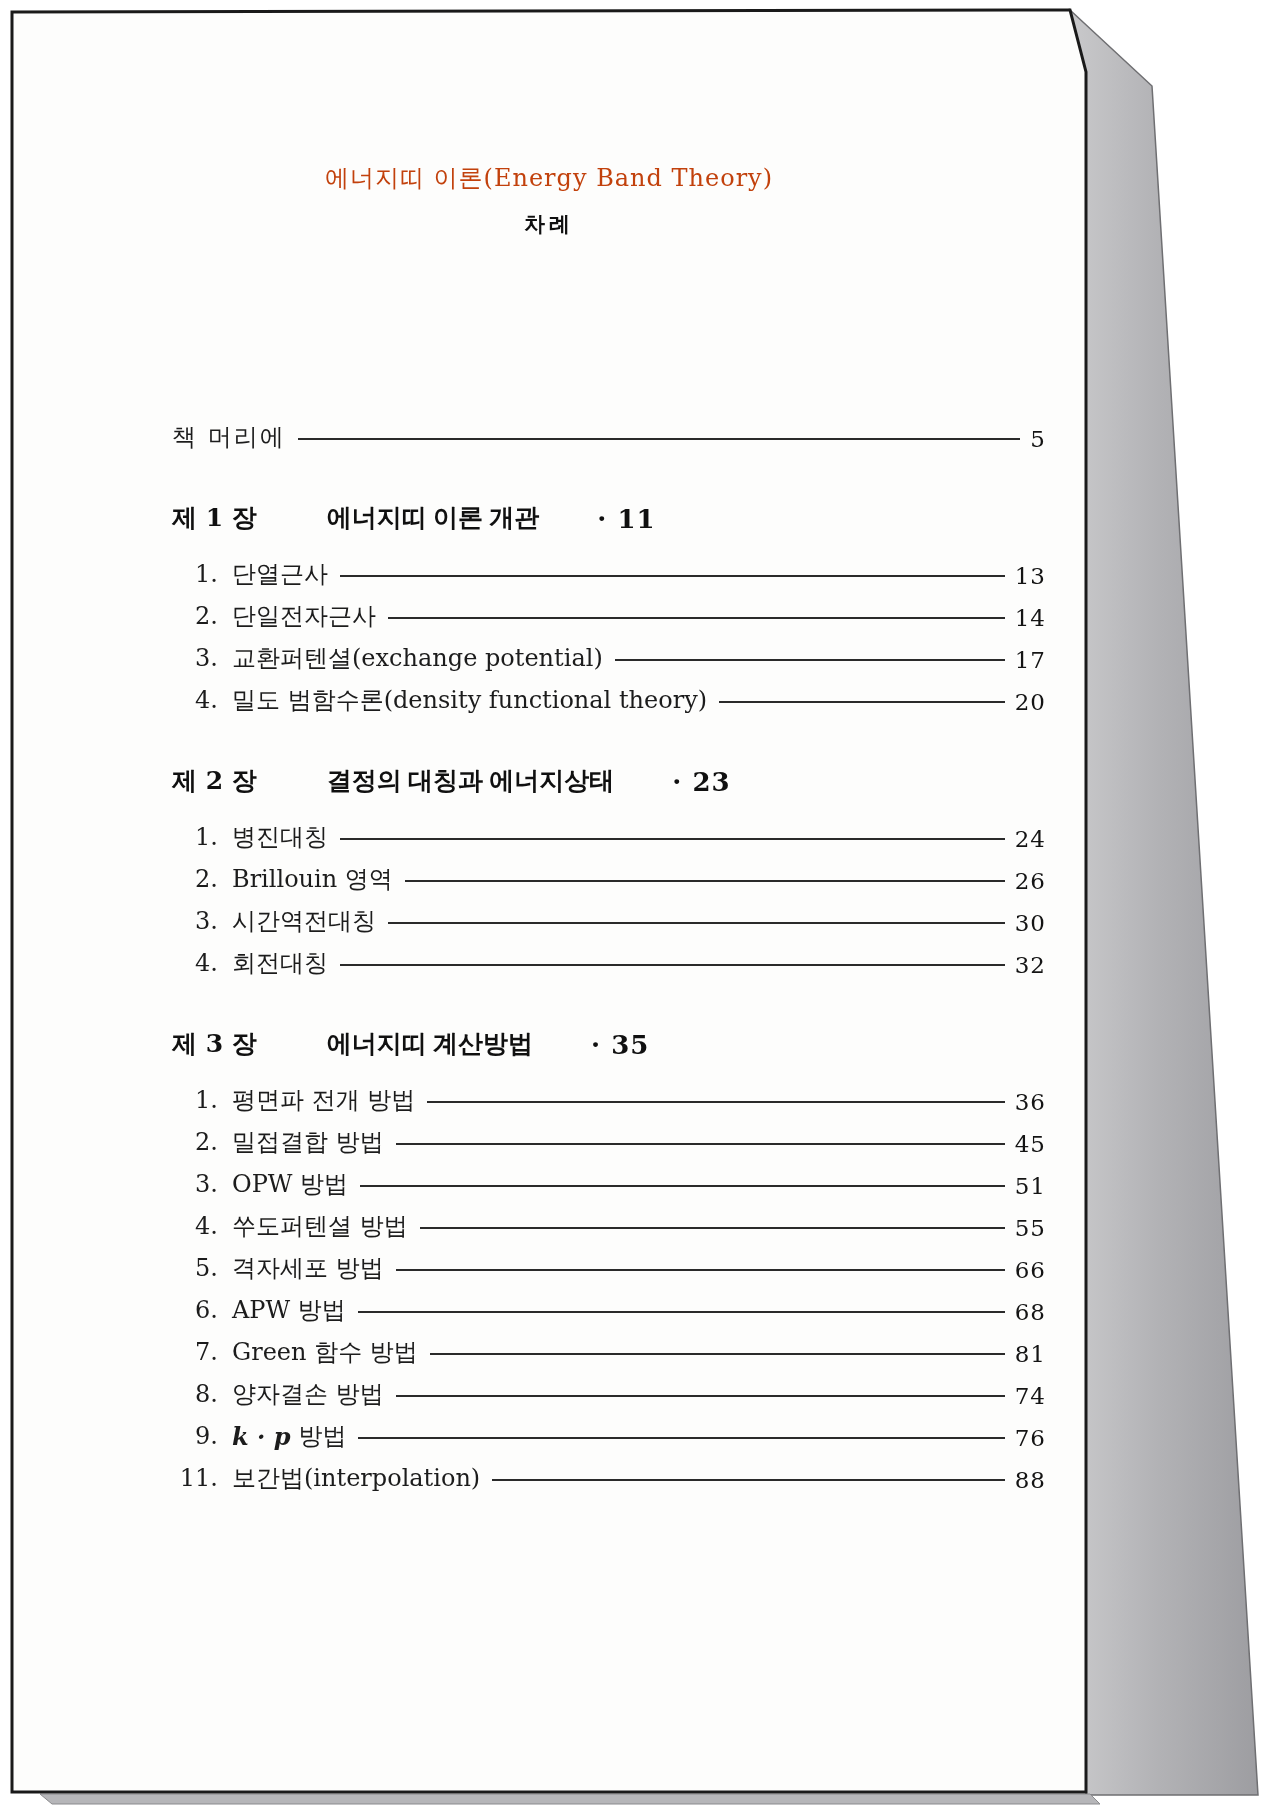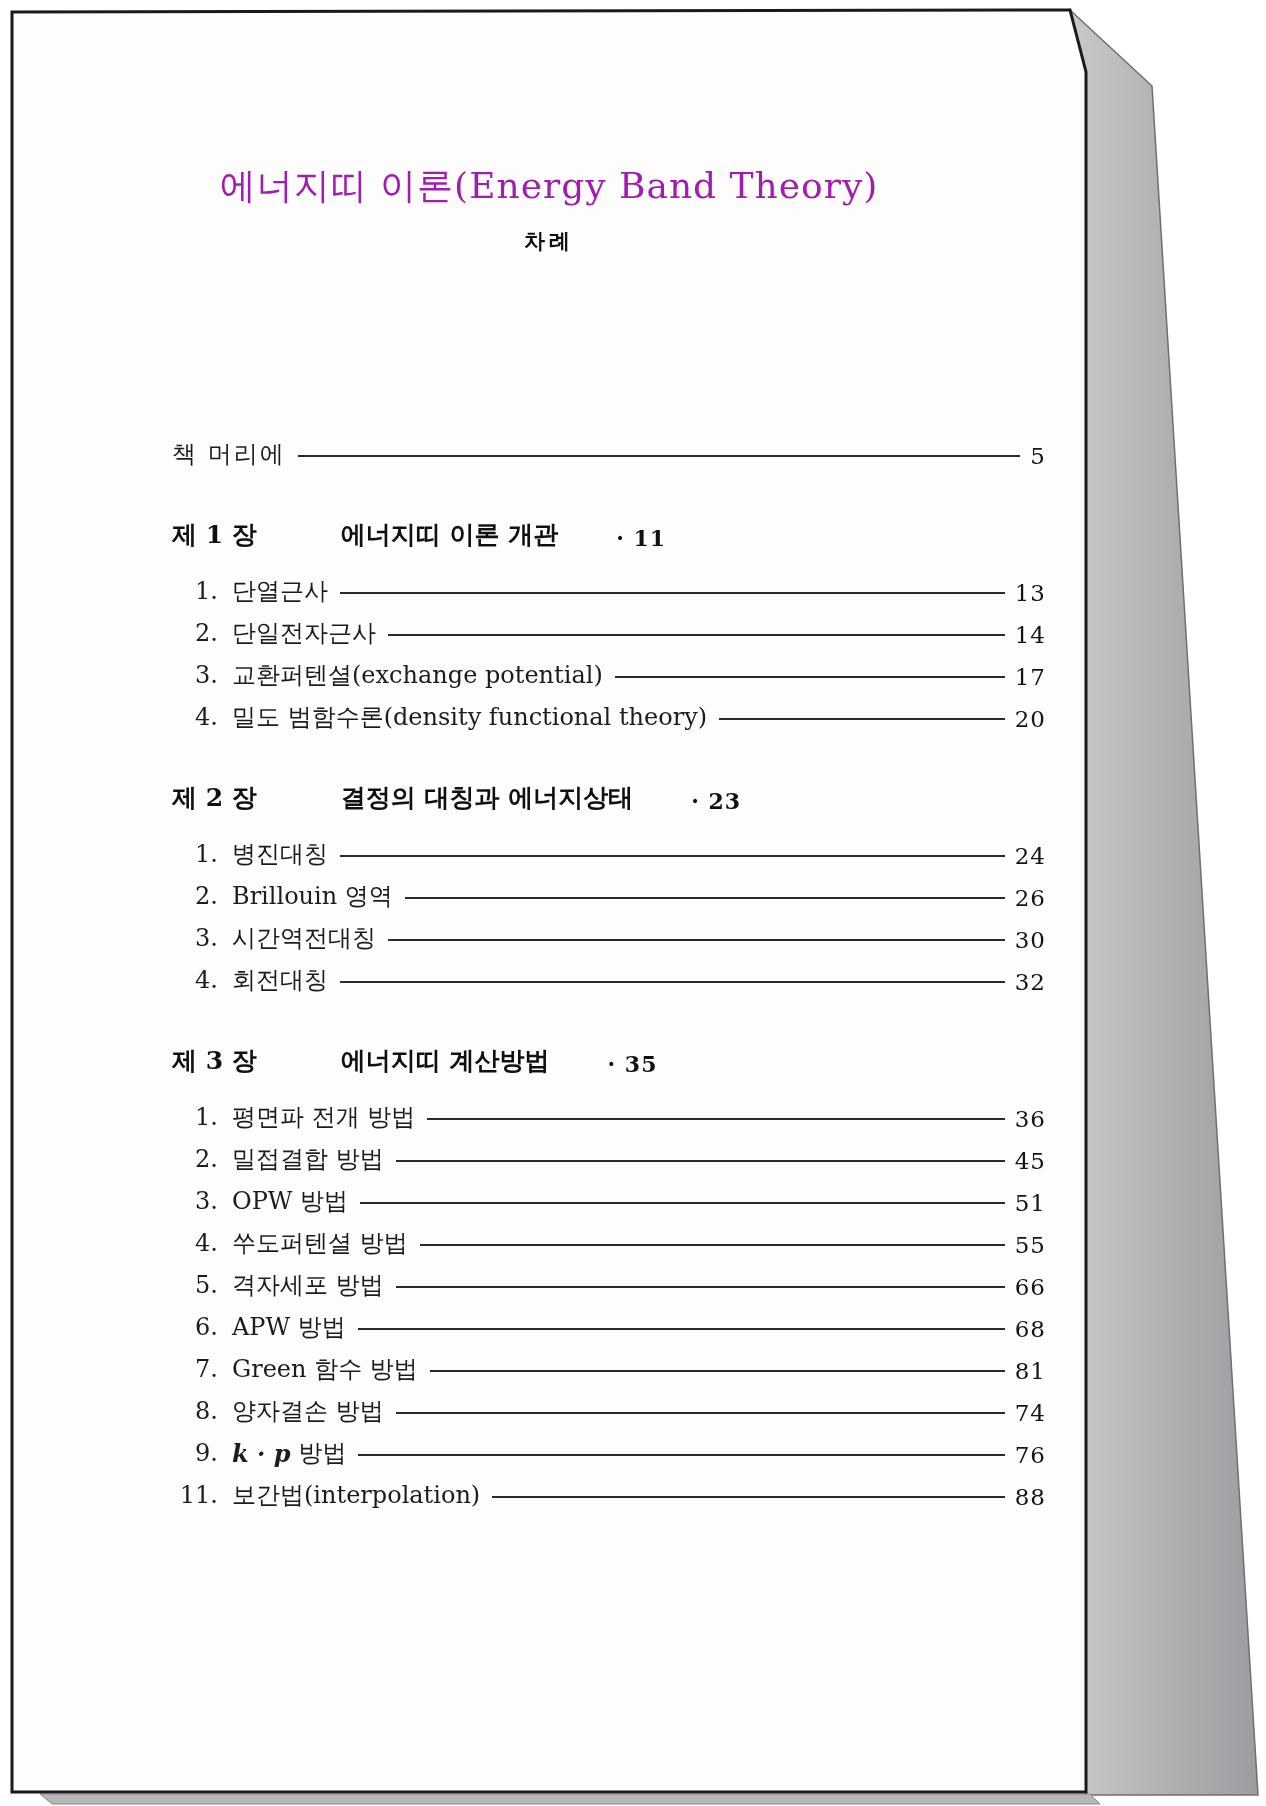--- a/index.html
+++ b/index.html
@@ -5,22 +5,22 @@
   html,body{margin:0;padding:0;background:#ffffff;}
   body{
     width:1266px;height:1806px;position:relative;overflow:hidden;
     font-family:"DejaVu Serif","Liberation Serif",serif;color:#1c1c1c;
   }
   #backdrop{position:absolute;left:0;top:0;z-index:0;}
   .content{
     position:absolute;left:12px;top:12px;width:1074px;z-index:1;
   }
   .title{
-    margin-top:150px;text-align:center;font-size:36px;letter-spacing:1px;
-    color:#a21caf;
+    margin-top:150px;text-align:center;font-size:24px;letter-spacing:1px;
+    color:#c2410c;
   }
   .subtitle{
     margin-top:16px;text-align:center;font-size:21px;font-weight:bold;
     letter-spacing:4px;color:#101010;
   }
   .toc{
     margin-top:172px;padding-left:160px;padding-right:40px;font-size:24px;
   }
   .toc-row{display:flex;align-items:flex-end;height:42px;}
   .toc-row .row-label{white-space:nowrap;line-height:1.15;}
@@ -31,22 +31,22 @@
     margin:0 10px 12px 12px;
   }
   .pageno{
     flex:none;font-size:23px;letter-spacing:1px;line-height:1.1;color:#141414;
   }
   .chapter{margin-top:40px;}
   .ch-head{
     display:flex;align-items:flex-end;height:42px;font-size:25px;
     font-weight:bold;color:#101010;gap:48px;
   }
-  .ch-title{margin-left:36px;}
-  .ch-pageref{font-weight:bold;font-size:22px;margin-left:10px;letter-spacing:1px;}
+  .ch-title{margin-left:22px;font-family:Liberation Serif, serif;}
+  .ch-pageref{font-weight:bold;font-size:26px;margin-left:10px;letter-spacing:1px;}
   .items{margin-top:13px;}
   .front-row .row-label{letter-spacing:2px;}
 </style>
 </head>
 <body>
 
 <svg id="backdrop" width="1266" height="1806" viewBox="0 0 1266 1806">
   <defs>
     <linearGradient id="edgeGrad" x1="0" y1="0" x2="1" y2="0">
       <stop offset="0" stop-color="#c9c9cb"></stop>

